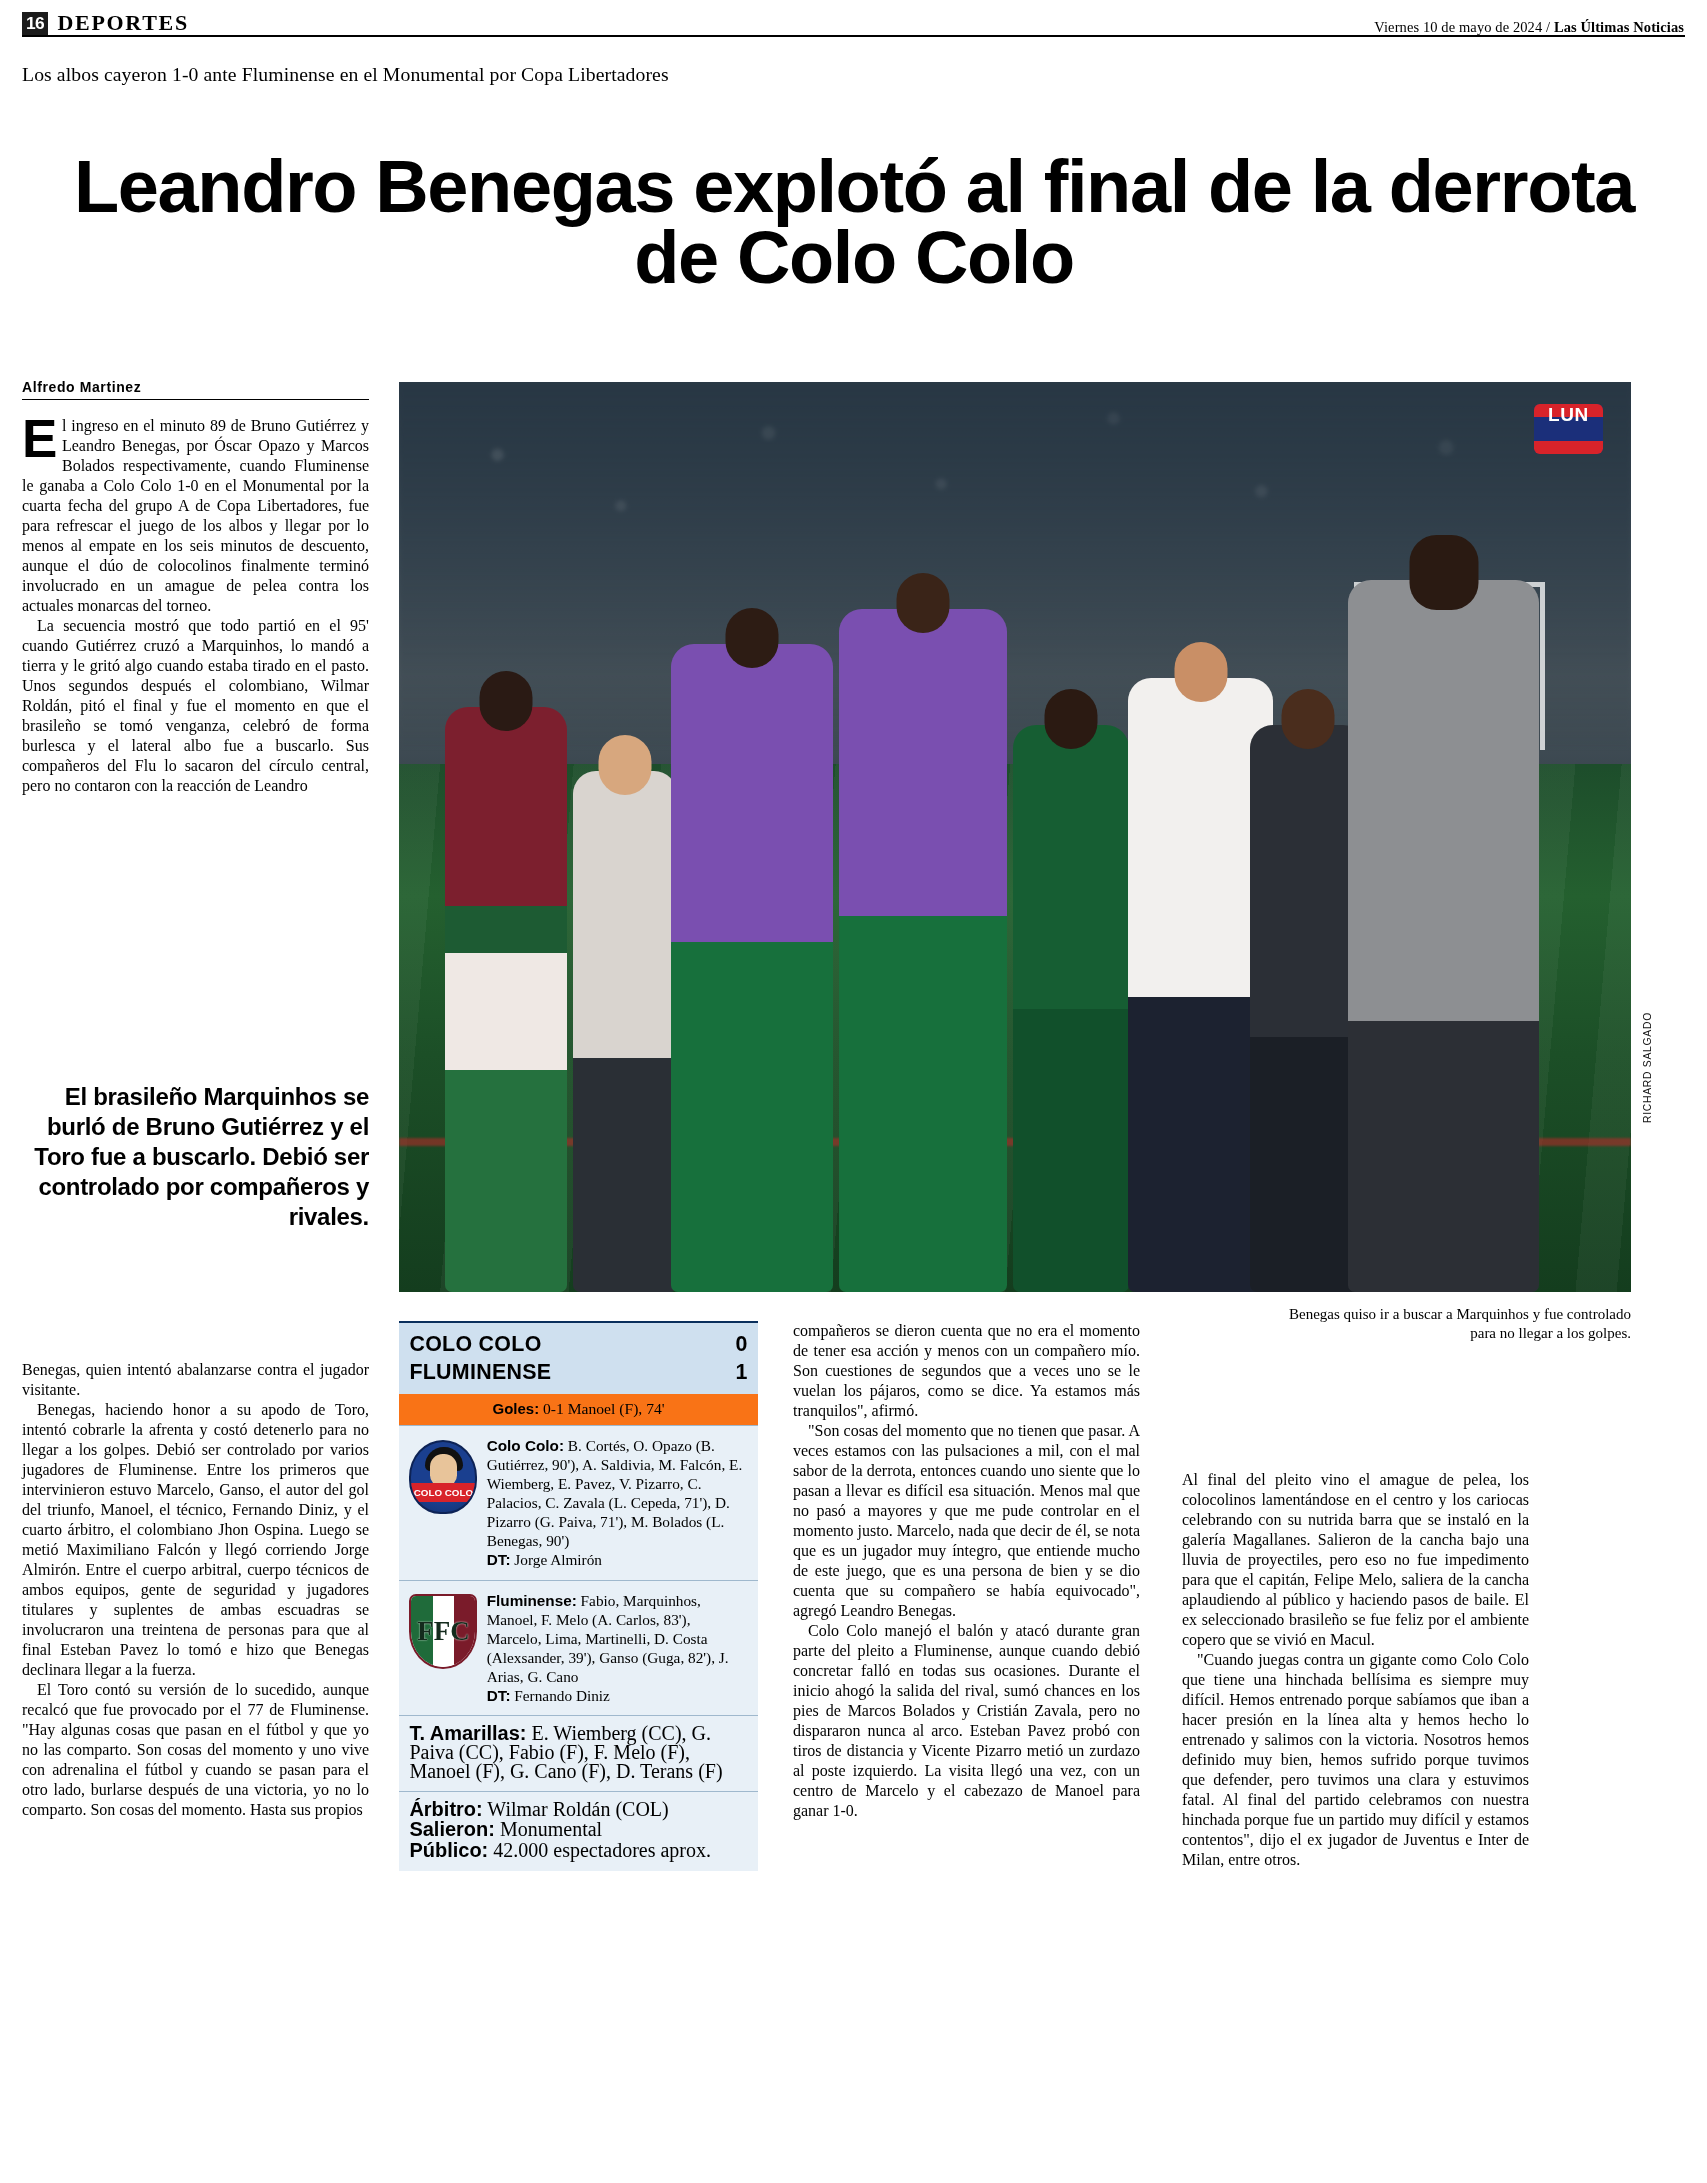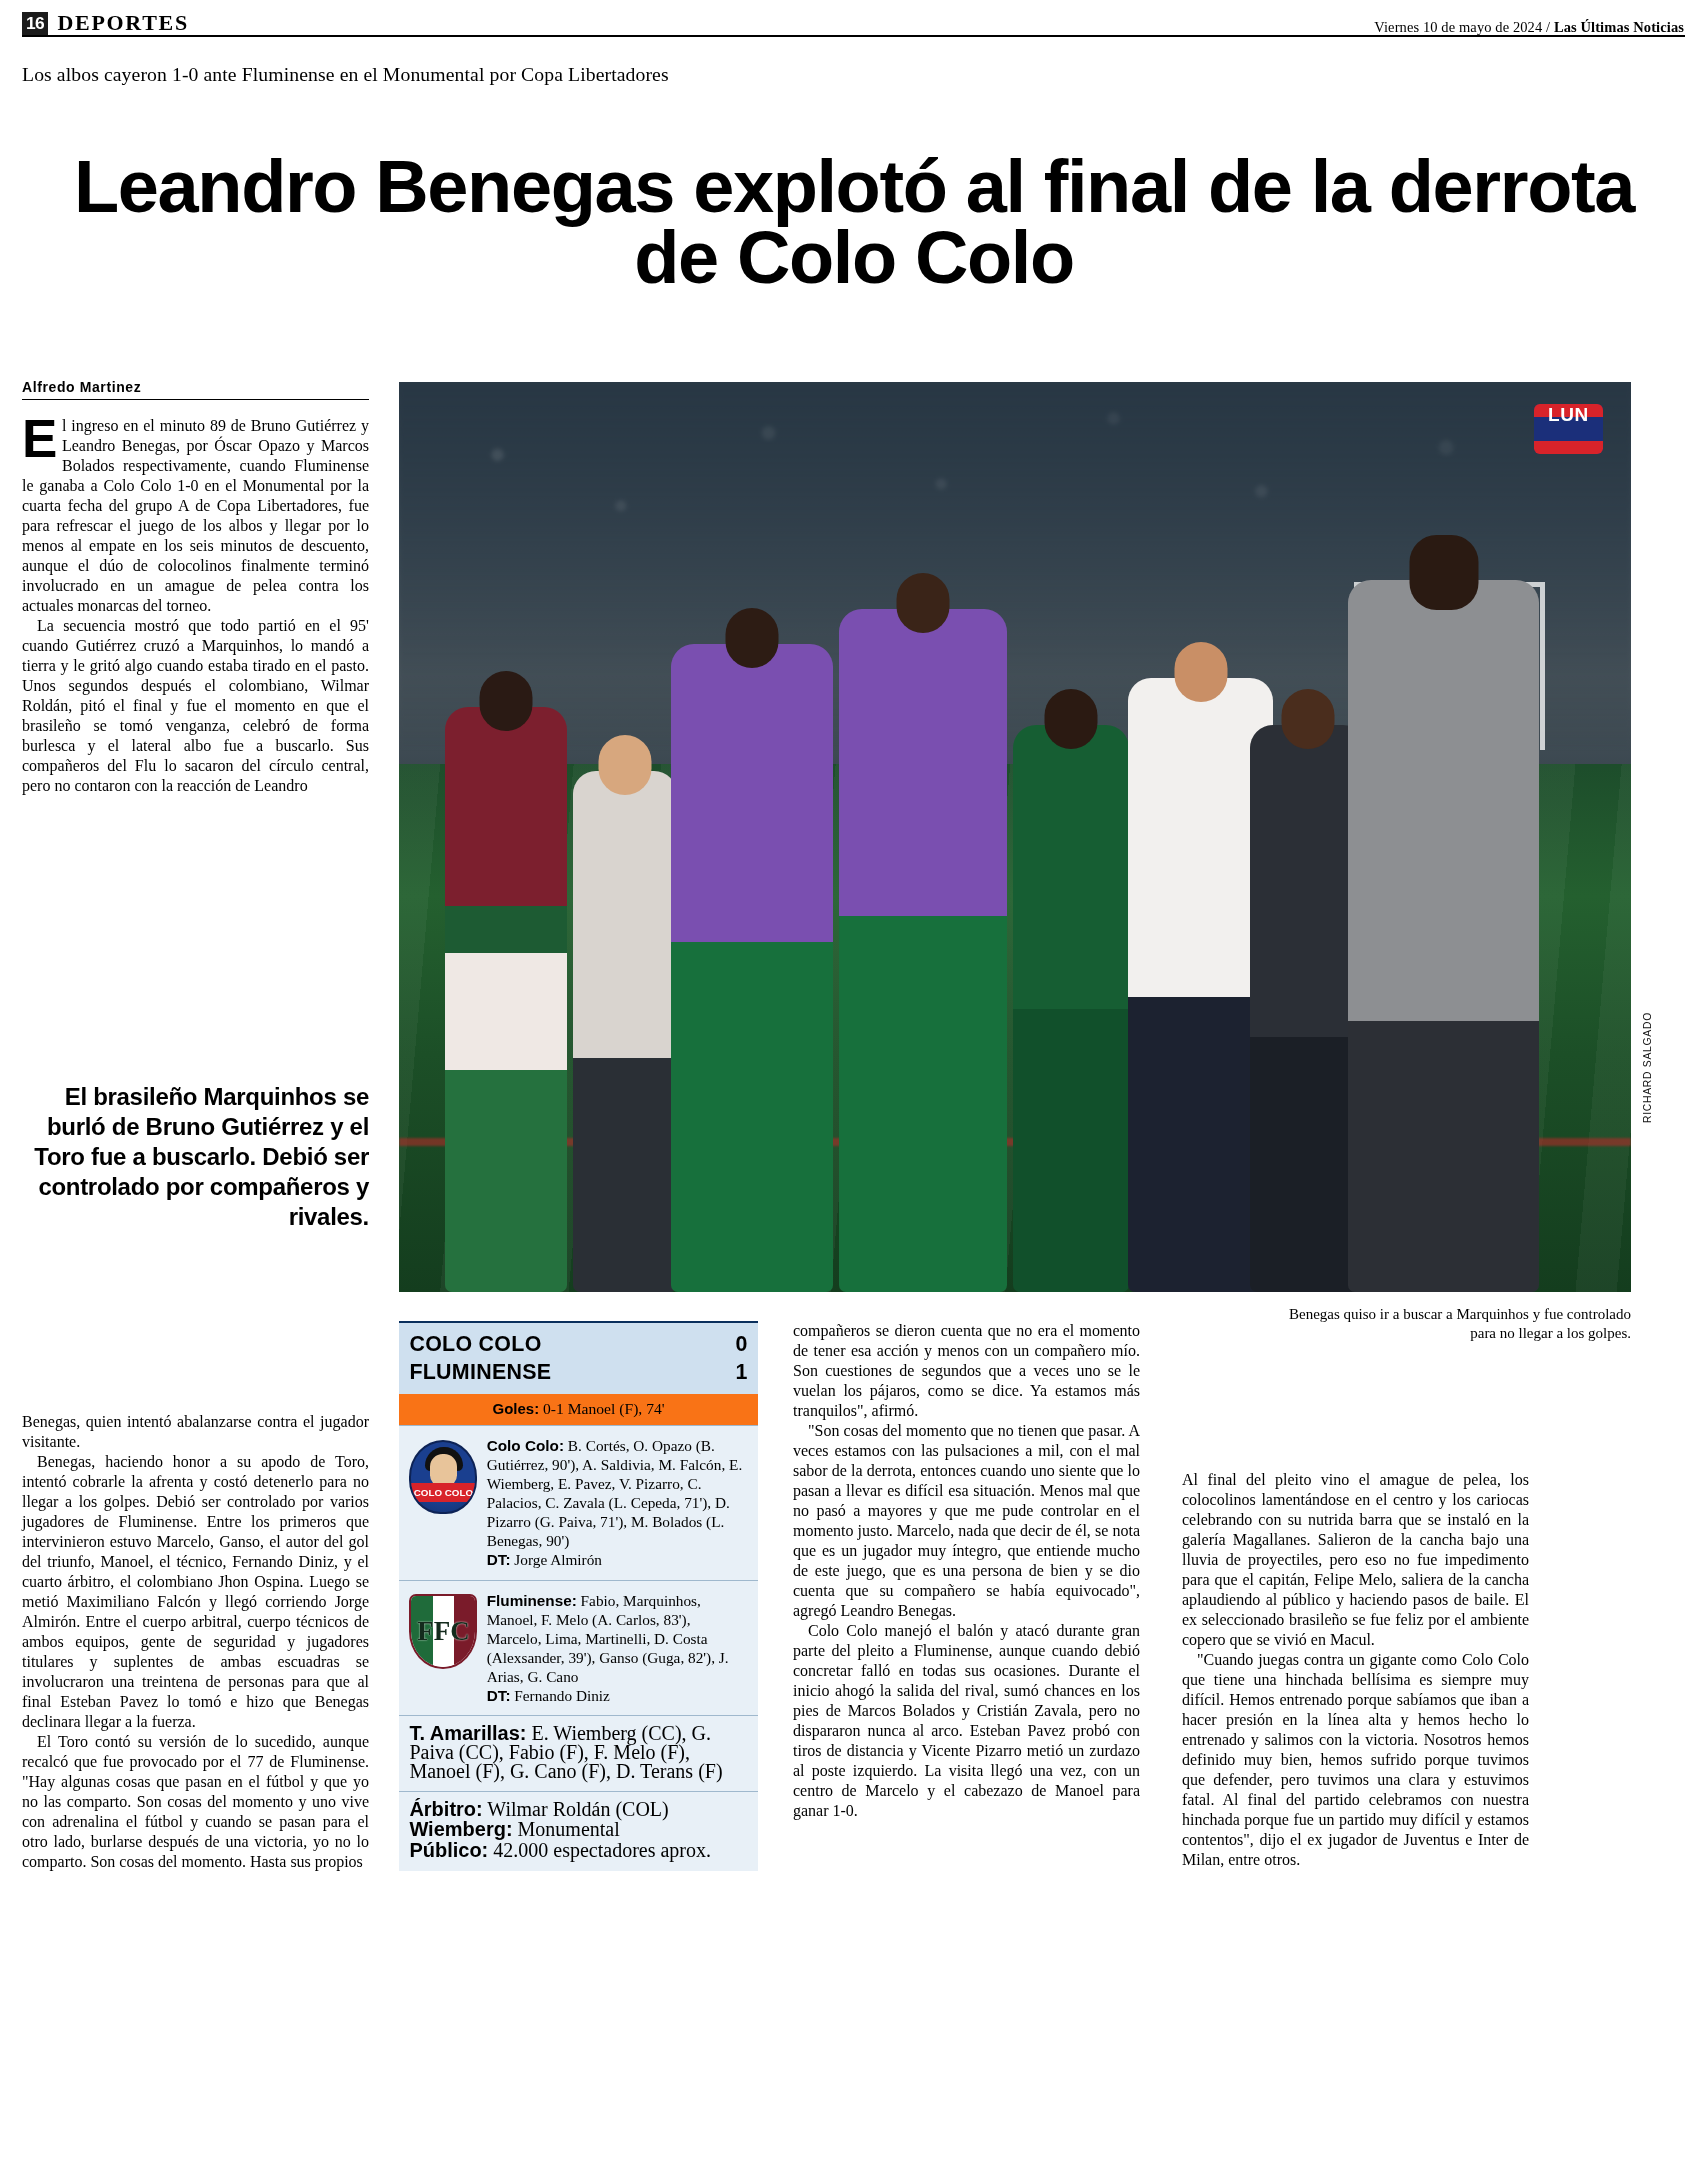--- a/index.html
+++ b/index.html
@@ -122,21 +122,21 @@
     text-align: right;
     font-family: "Liberation Sans", sans-serif;
     font-weight: bold;
     font-size: 24px;
     line-height: 30px;
     letter-spacing: -0.3px;
   }
 
   .col1b {
     position: absolute;
-    top: 1412px; left: 22px;
+    top: 1360px; left: 22px;
     width: 347px;
     font-size: 16px;
     line-height: 20px;
     text-align: justify;
     hyphens: auto;
   }
   .col1b p { margin: 0; text-indent: 15px; }
   .col1b p.first { text-indent: 0; }
 
   
@@ -467,21 +467,21 @@
       <b>DT:</b><span> Fernando Diniz</span>
     </div>
   </div>
 
   <div class="tamarillas">
     <b>T. Amarillas:</b><span> E. Wiemberg (CC), G. Paiva (CC), Fabio (F), F. Melo (F), Manoel (F), G. Cano (F), D. Terans (F)</span>
   </div>
 
   <div class="referee">
     <div><b>Árbitro:</b><span> Wilmar Roldán (COL)</span></div>
-    <div><b>Wiemberg:</b><span> Monumental</span></div>
+    <div><b>Salieron:</b><span> Monumental</span></div>
     <div><b>Público:</b><span> 42.000 espectadores aprox.</span></div>
   </div>
 </div>
 
 <div class="col3">
   <p class="first">compañeros se dieron cuenta que no era el momento de tener esa acción y menos con un compañero mío. Son cuestiones de segundos que a veces uno se le vuelan los pájaros, como se dice. Ya estamos más tranquilos", afirmó.</p>
   <p>"Son cosas del momento que no tienen que pasar. A veces estamos con las pulsaciones a mil, con el mal sabor de la derrota, entonces cuando uno siente que lo pasan a llevar es difícil esa situación. Menos mal que no pasó a mayores y que me pude controlar en el momento justo. Marcelo, nada que decir de él, se nota que es un jugador muy íntegro, que entiende mucho de este juego, que es una persona de bien y se dio cuenta que su compañero se había equivocado", agregó Leandro Benegas.</p>
   <p>Colo Colo manejó el balón y atacó durante gran parte del pleito a Fluminense, aunque cuando debió concretar falló en todas sus ocasiones. Durante el inicio ahogó la salida del rival, sumó chances en los pies de Marcos Bolados y Cristián Zavala, pero no dispararon nunca al arco. Esteban Pavez probó con tiros de distancia y Vicente Pizarro metió un zurdazo al poste izquierdo. La visita llegó una vez, con un centro de Marcelo y el cabezazo de Manoel para ganar 1-0.</p>
 </div>
 

